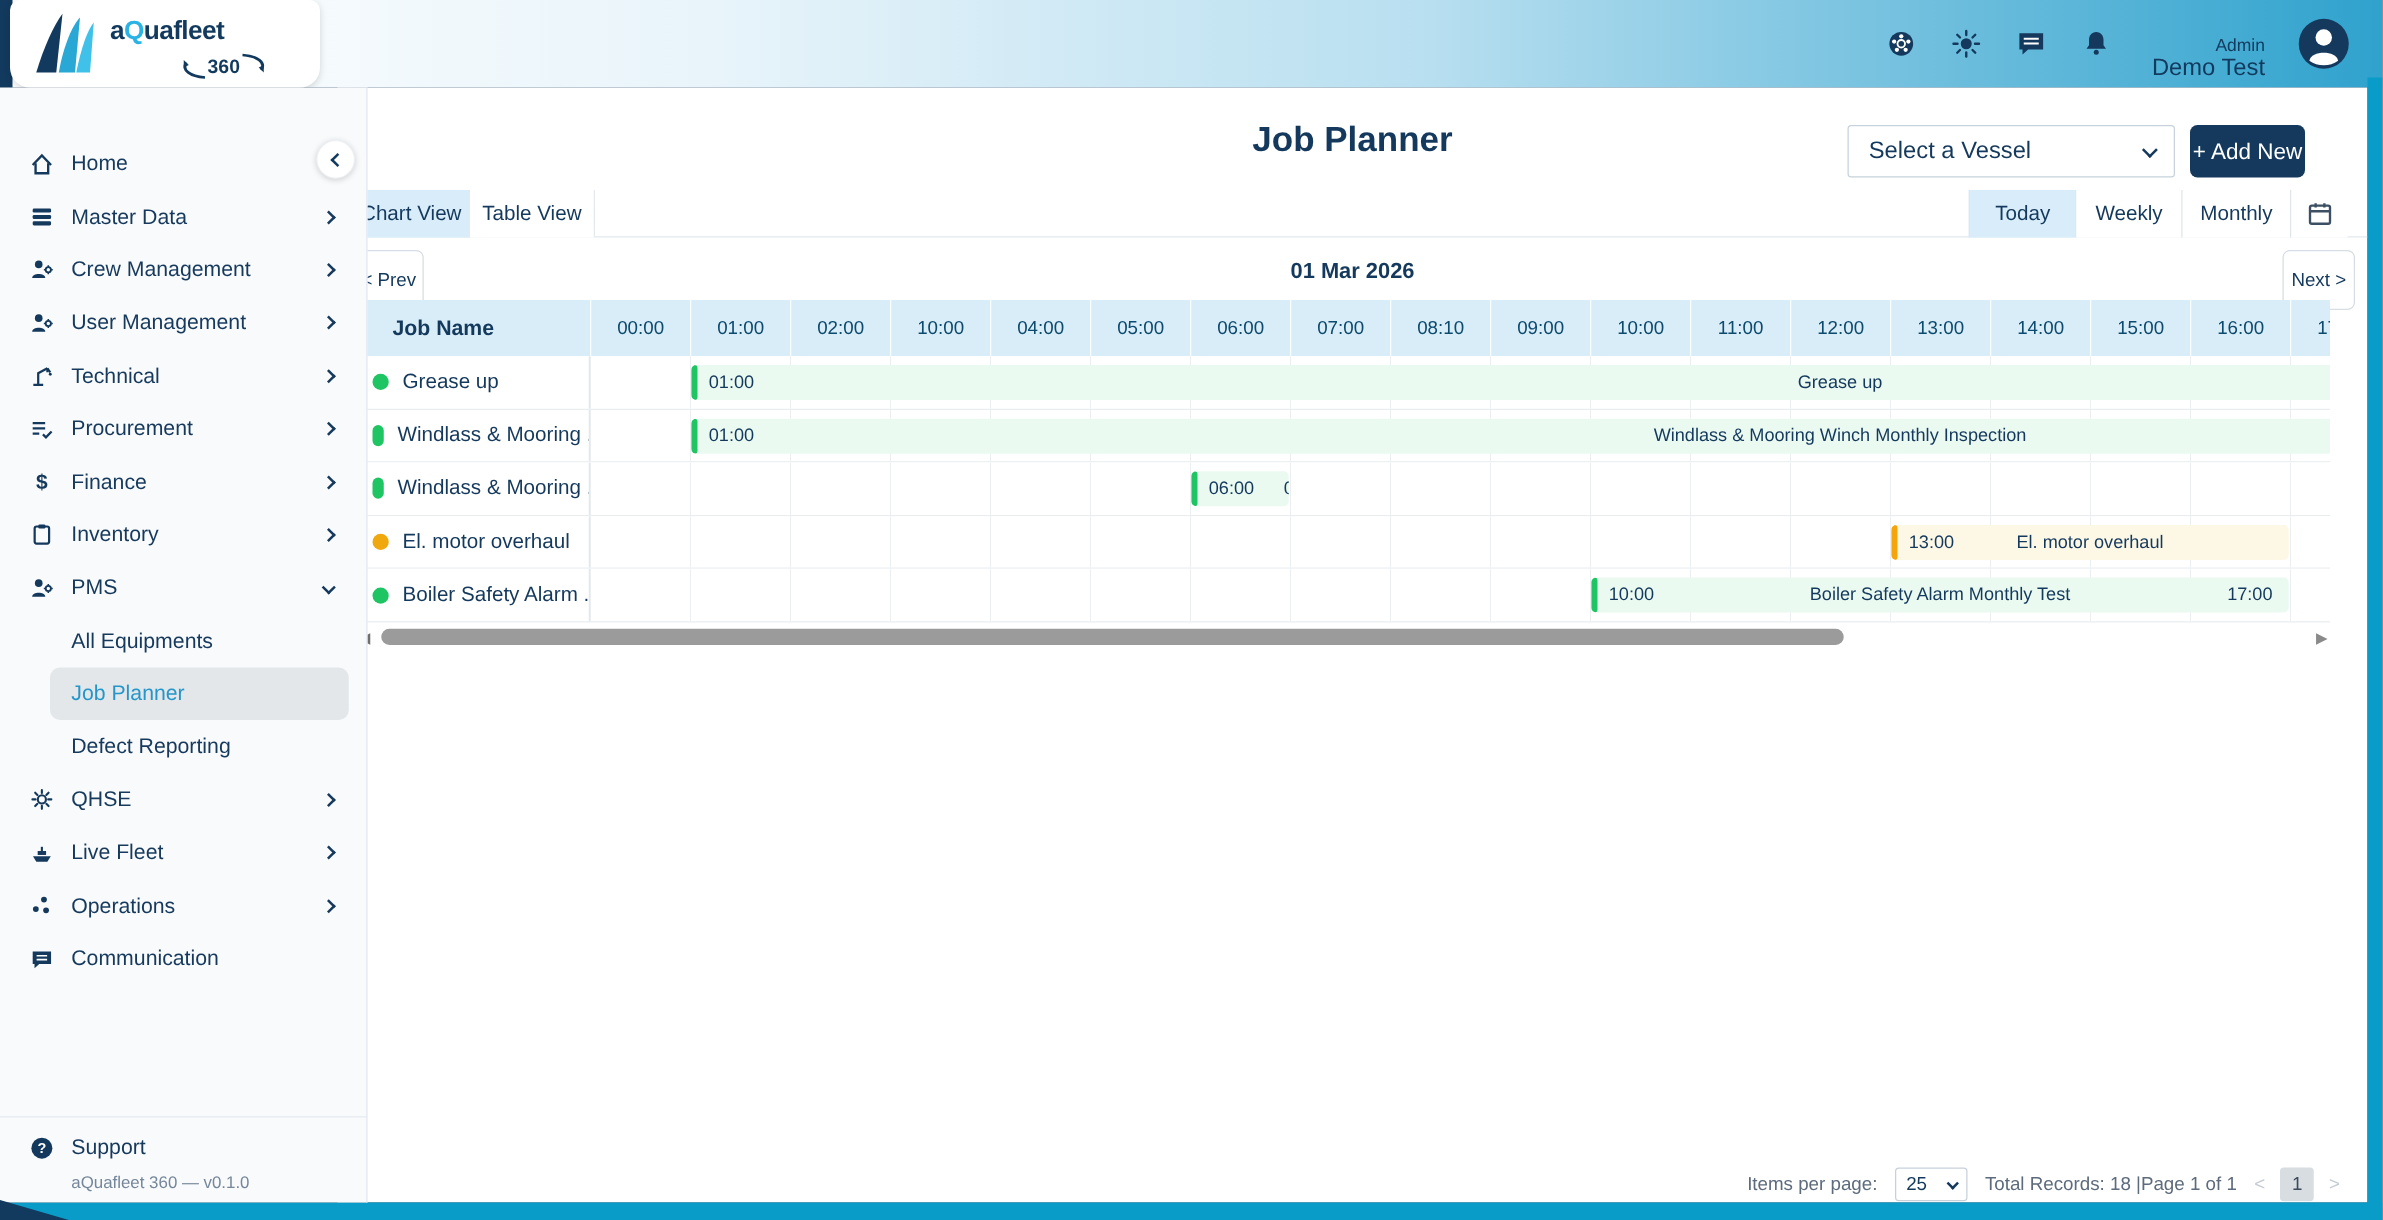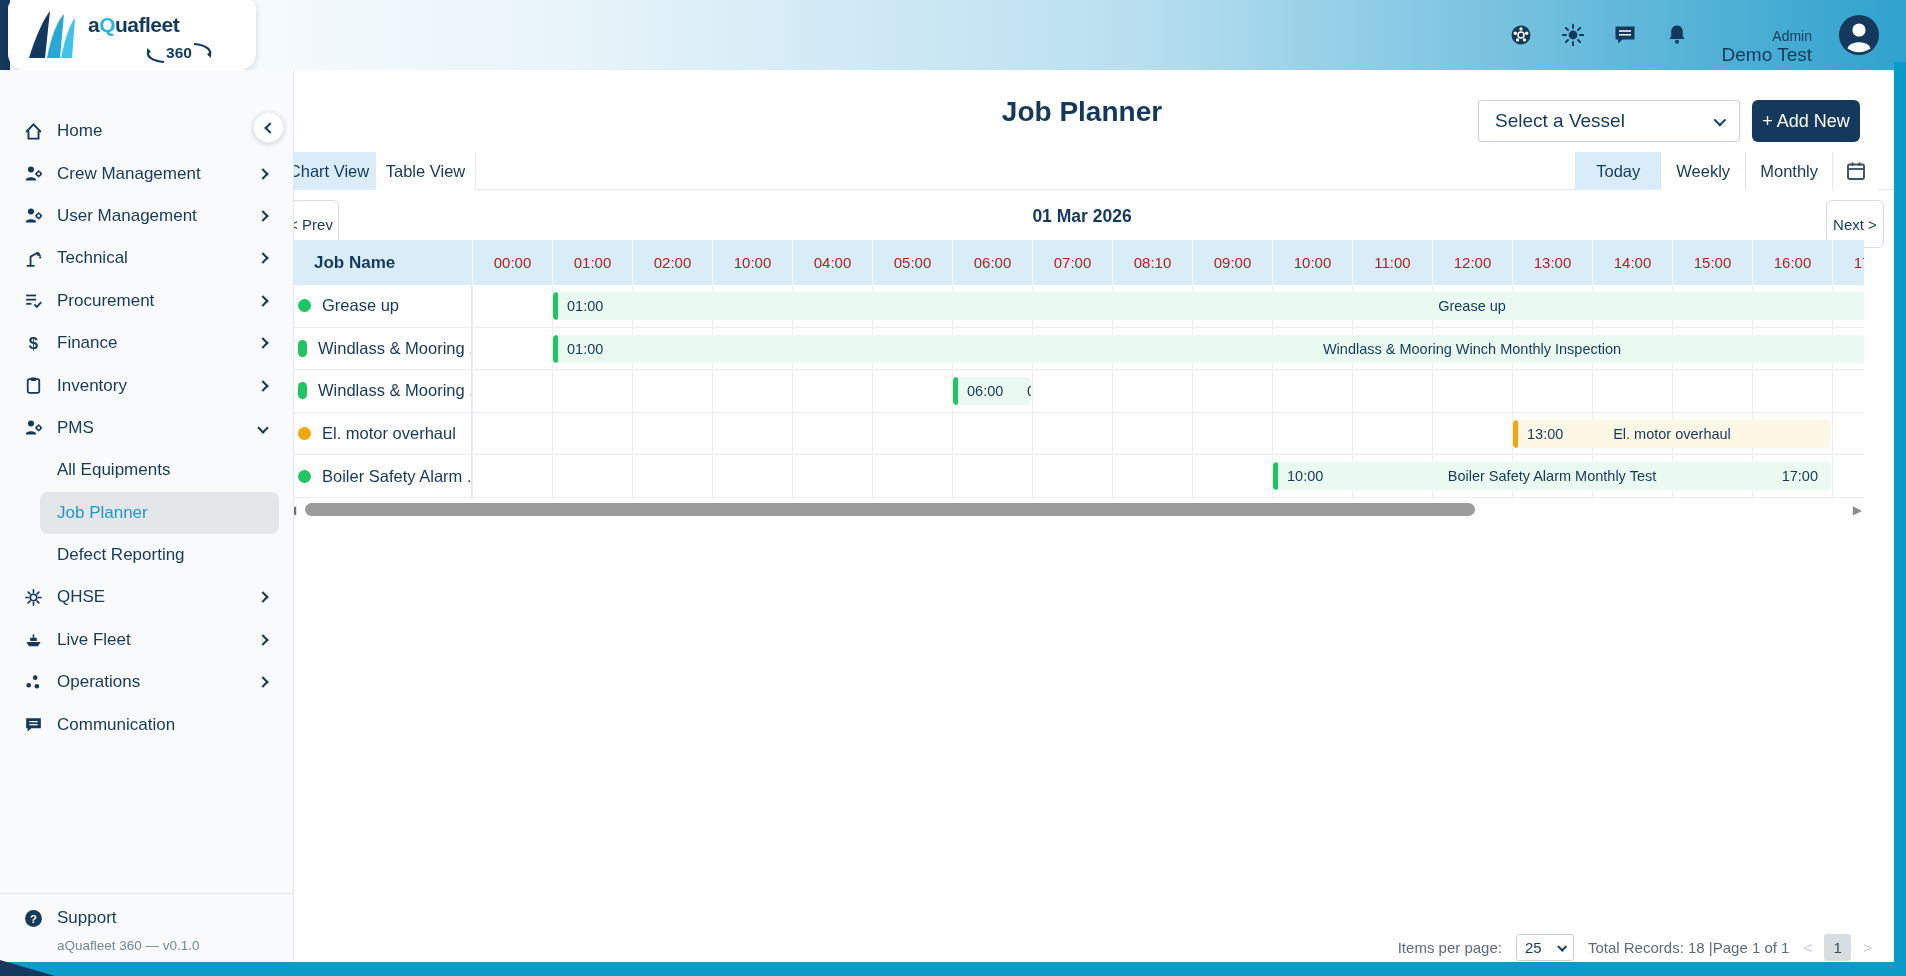--- a/index.html
+++ b/index.html
@@ -58,21 +58,21 @@
 
   
   .main { position:absolute; left:270px; top:70px; width:1624px; height:892px; background:#ffffff; }
   .page-title { position:absolute; left:0; top:26px; width:100%; text-align:center;
     font-size:28px; font-weight:700; color:#14395c; }
   .vessel-select { position:absolute; left:1208px; top:30px; width:262px; height:42px; background:#fff;
     border:1px solid #c8d2dc; border-radius:3px; display:flex; align-items:center; padding:0 16px;
     font-size:19px; color:#14395c; cursor:pointer; }
   .vessel-select .sel-chev { margin-left:auto; width:9px; height:9px; border-right:2.2px solid #14395c;
     border-bottom:2.2px solid #14395c; transform:rotate(45deg) translateY(-2px); }
-  .add-new-btn { position:absolute; left:1482px; top:30px; width:108px; height:42px; background:#14395c;
+  .add-new-btn { position:absolute; left:1482px; top:30px; width:92px; height:42px; background:#14395c;
     border:none; border-radius:6px; color:#ffffff; font-size:18px; font-family:"Liberation Sans",sans-serif;
     cursor:pointer; }
 
   .tabs-row { position:absolute; left:0; top:82px; width:100%; height:38px; border-bottom:1px solid #e4e9ee; }
   .tab { position:absolute; top:0; height:38px; display:flex; align-items:center; justify-content:center;
     font-size:16.5px; color:#14395c; border-right:1px solid #e4e9ee; cursor:pointer; background:#fff; }
   .tab.active { background:#d8edf9; }
   .tab-chart { left:12px; width:94px; border-left:1px solid #e4e9ee; }
   .tab-table { left:106px; width:100px; }
   .range-group { position:absolute; right:16px; top:0; height:38px; display:flex; align-items:stretch; }
@@ -88,21 +88,21 @@
   .next-btn { right:10px; top:130px; width:58px; }
   .date-label { position:absolute; left:0; top:136px; width:100%; text-align:center;
     font-size:17.5px; font-weight:600; color:#14395c; }
 
   
   .gantt { position:absolute; left:15px; top:170px; width:1579px; overflow:hidden; }
   .g-header { display:flex; height:45px; background:#d9edf8; width:1627px; }
   .g-name-head { width:187px; flex:0 0 187px; display:flex; align-items:center; padding-left:29px;
     font-size:17px; font-weight:600; color:#14395c; }
   .g-hour { width:80px; flex:0 0 80px; display:flex; align-items:center; justify-content:center;
-    font-size:15px; color:#b91c1c; border-left:1px solid rgba(255,255,255,.85); }
+    font-size:15px; color:#0c4a6e; border-left:1px solid rgba(255,255,255,.85); }
   .g-row { display:flex; height:42.6px; width:1627px; border-bottom:1px solid #e9edf0; background:#fff; }
   .g-name { width:187px; flex:0 0 187px; display:flex; align-items:center; gap:11px; padding-left:13px;
     border-right:1px solid #e3e8ed; font-size:16.5px; color:#14395c; white-space:nowrap; overflow:hidden; cursor:pointer; }
   .dot { flex:0 0 auto; }
   .dot.circle { width:13px; height:13px; border-radius:50%; }
   .dot.pill { width:9px; height:17px; border-radius:5px; }
   .dot.green { background:#1fc463; }
   .dot.orange { background:#f0a80f; }
   .g-bars { position:relative; width:1440px; flex:0 0 1440px;
     background:repeating-linear-gradient(to right,#eceff2 0 1px,transparent 1px 80px); }
@@ -219,20 +219,33 @@
             <svg width="21" height="21" viewBox="0 0 20 20">
               <path d="M3 10.5 L10 3.2 L17 10.5" fill="none" stroke="#15395c" stroke-width="1.8"></path>
               <path d="M5.2 9.2 V16.8 H14.8 V9.2" fill="none" stroke="#15395c" stroke-width="1.8"></path>
             </svg>
           </span>
           <span class="nav-label">Home</span>
         </div>
         <div class="nav-item">
           <span class="nav-icon">
             <svg width="21" height="21" viewBox="0 0 20 20">
+              <g fill="#15395c">
+                <rect x="3" y="3.6" width="14" height="3.1" rx="1"></rect>
+                <rect x="3" y="8.5" width="14" height="3.1" rx="1"></rect>
+                <rect x="3" y="13.4" width="14" height="3.1" rx="1"></rect>
+              </g>
+            </svg>
+          </span>
+          <span class="nav-label">Master Data</span>
+          <span class="chev right"></span>
+        </div>
+        <div class="nav-item">
+          <span class="nav-icon">
+            <svg width="21" height="21" viewBox="0 0 20 20">
               <circle cx="7.6" cy="6.2" r="2.9" fill="#15395c"></circle>
               <path d="M2.6 16.6 c0-4 10-4 10 0 z" fill="#15395c"></path>
               <circle cx="14.9" cy="10.3" r="2" fill="none" stroke="#15395c" stroke-width="1.4"></circle>
               <g stroke="#15395c" stroke-width="1.2">
                 <line x1="14.9" y1="6.9" x2="14.9" y2="8.1"></line>
                 <line x1="14.9" y1="12.5" x2="14.9" y2="13.7"></line>
                 <line x1="11.5" y1="10.3" x2="12.7" y2="10.3"></line>
                 <line x1="17.1" y1="10.3" x2="18.3" y2="10.3"></line>
               </g>
             </svg>

